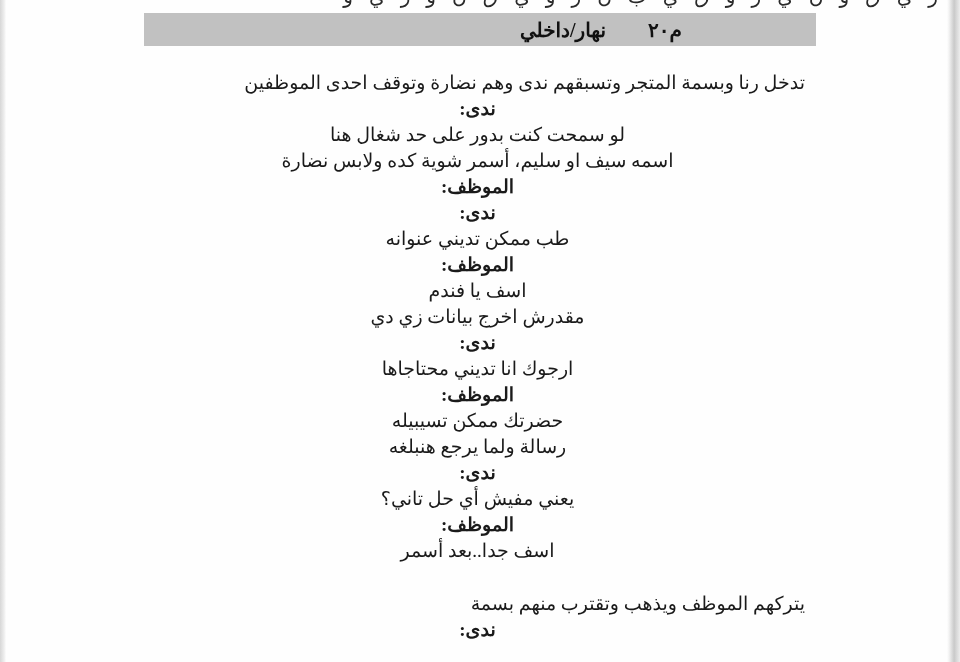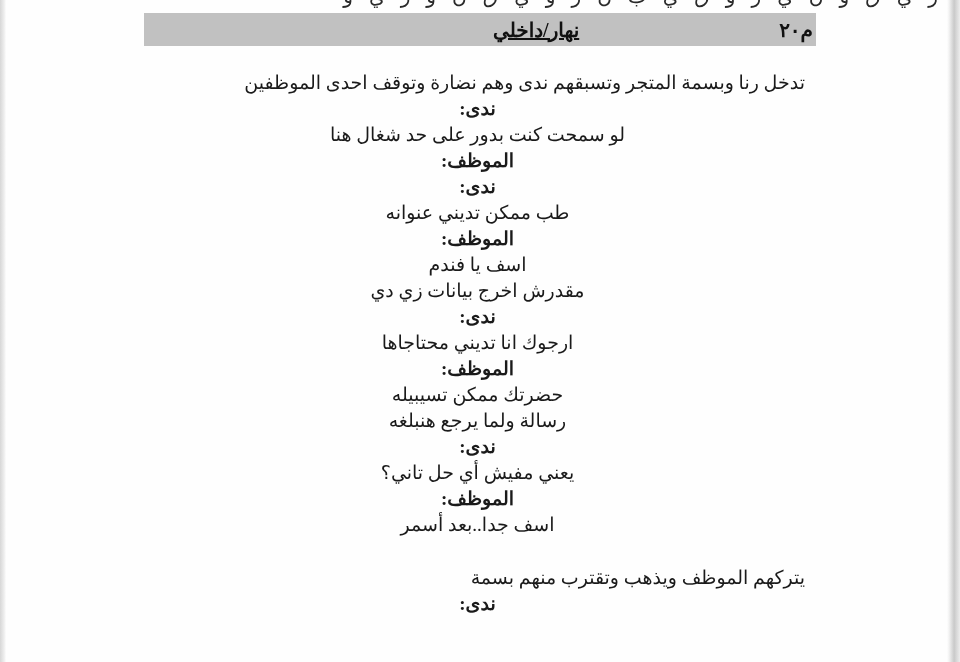--- a/index.html
+++ b/index.html
@@ -25,23 +25,23 @@
     font-size:20px;line-height:22px;text-align:right;
     word-spacing:11px;letter-spacing:2px;color:#2a2a2a;white-space:nowrap;
   }
   
   .scene-bar{
     position:absolute;top:13px;left:144px;width:672px;height:33px;
     background:#c1c1c1;
     display:flex;align-items:center;
     font-weight:bold;font-size:20px;color:#111;
   }
-  .scene-bar .num{flex:0 0 150px;text-align:right;padding-right:3px;}
+  .scene-bar .num{flex:0 0 150px;text-align:left;padding-right:18px;}
   .scene-bar .title{flex:1 1 auto;text-align:center;}
-  .scene-bar .time{flex:0 0 170px;text-align:left;box-sizing:border-box;text-decoration:underline;}
+  .scene-bar .time{flex:0 0 170px;text-align:center;box-sizing:border-box;}
   
   .content{
     position:absolute;top:46px;right:155px;left:150px;
     padding-top:24px;
     font-size:19px;line-height:26px;
   }
   .line{white-space:nowrap;}
   .line.action{text-align:right;}
   .line.character{text-align:center;font-weight:bold;}
   .line.dialogue{text-align:center;}
@@ -58,20 +58,21 @@
 
   <div class="scene-bar">
     <span class="num">م٢٠</span>
     <span class="time">نهار/داخلي</span>
   </div>
 
   <div class="content" id="script-content">
       <div class="line action">تدخل رنا وبسمة المتجر وتسبقهم ندى وهم نضارة وتوقف احدى الموظفين</div>
       <div class="line character">ندى:</div>
       <div class="line dialogue">لو سمحت كنت بدور على حد شغال هنا</div>
+      <div class="line dialogue">اسمه سيف او سليم، أسمر شوية كده ولابس نضارة</div>
       <div class="line character">الموظف:</div>
       <div class="line character">ندى:</div>
       <div class="line dialogue">طب ممكن تديني عنوانه</div>
       <div class="line character">الموظف:</div>
       <div class="line dialogue">اسف يا فندم</div>
       <div class="line dialogue">مقدرش اخرج بيانات زي دي</div>
       <div class="line character">ندى:</div>
       <div class="line dialogue">ارجوك انا تديني محتاجاها</div>
       <div class="line character">الموظف:</div>
       <div class="line dialogue">حضرتك ممكن تسيبيله</div>

